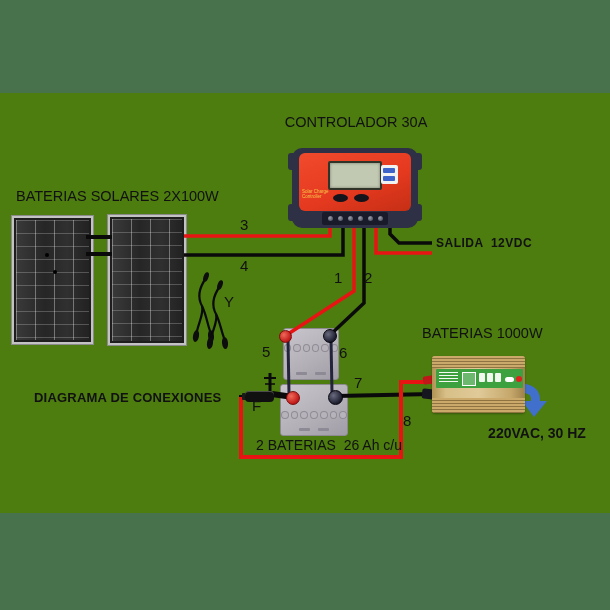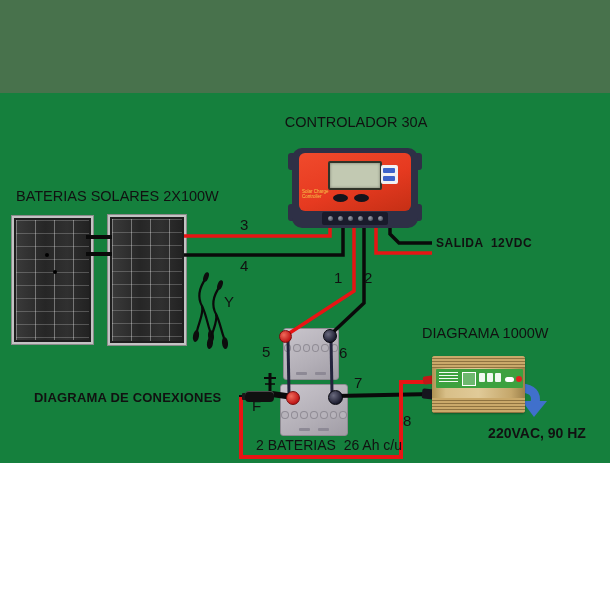--- a/index.html
+++ b/index.html
@@ -1,16 +1,16 @@
 <!DOCTYPE html>
 <html style="--band-green: #48724c; --wire-red: #e81414; --controller-red: #e63a20; --inverter-green: #3da13f; --arrow-blue: #4070cc;"><head>
 <meta charset="utf-8">
 <style>
   html,body{margin:0;padding:0;background:#fff;}
-  .stage{position:relative;width:610px;height:463px;overflow:hidden;background:#15803d;
+  .stage{position:relative;width:610px;height:610px;overflow:hidden;background:#4d7c0f;
          font-family:"Liberation Sans",sans-serif;color:#111;}
   .abs{position:absolute;}
 
   
   .band-top{left:0;top:0;width:610px;height:93px;background:var(--band-green,#48724c);}
   .band-bottom{left:0;top:513px;width:610px;height:97px;background:var(--band-green,#48724c);}
 
   
   .t{position:absolute;white-space:nowrap;}
   .ctrl-title{left:250px;top:114px;width:212px;text-align:center;font-size:14.5px;}
@@ -256,23 +256,23 @@
       <div class="gs-ic ic-b"></div>
       <div class="gs-ic ic-c"></div>
       <div class="gs-pill"></div>
       <div class="gs-dot"></div>
     </div>
   </div>
 
   <div class="t ctrl-title">CONTROLADOR 30A</div>
   <div class="t panels-title">BATERIAS SOLARES 2X100W</div>
   <div class="t dc-label">SALIDA  12VDC</div>
-  <div class="t inv-title">DIAGRAMA 1000W</div>
+  <div class="t inv-title">BATERIAS 1000W</div>
   <div class="t ac-label">
-    <div>220VAC, 90 HZ</div>
+    <div>220VAC, 30 HZ</div>
   </div>
   <div class="t diagram-title">DIAGRAMA DE CONEXIONES</div>
   <div class="t batt-label">2 BATERIAS  26 Ah c/u</div>
 
   <div class="num lbl-1">1</div>
   <div class="num lbl-2">2</div>
   <div class="num lbl-3">3</div>
   <div class="num lbl-4">4</div>
   <div class="num lbl-5">5</div>
   <div class="num lbl-6">6</div>

